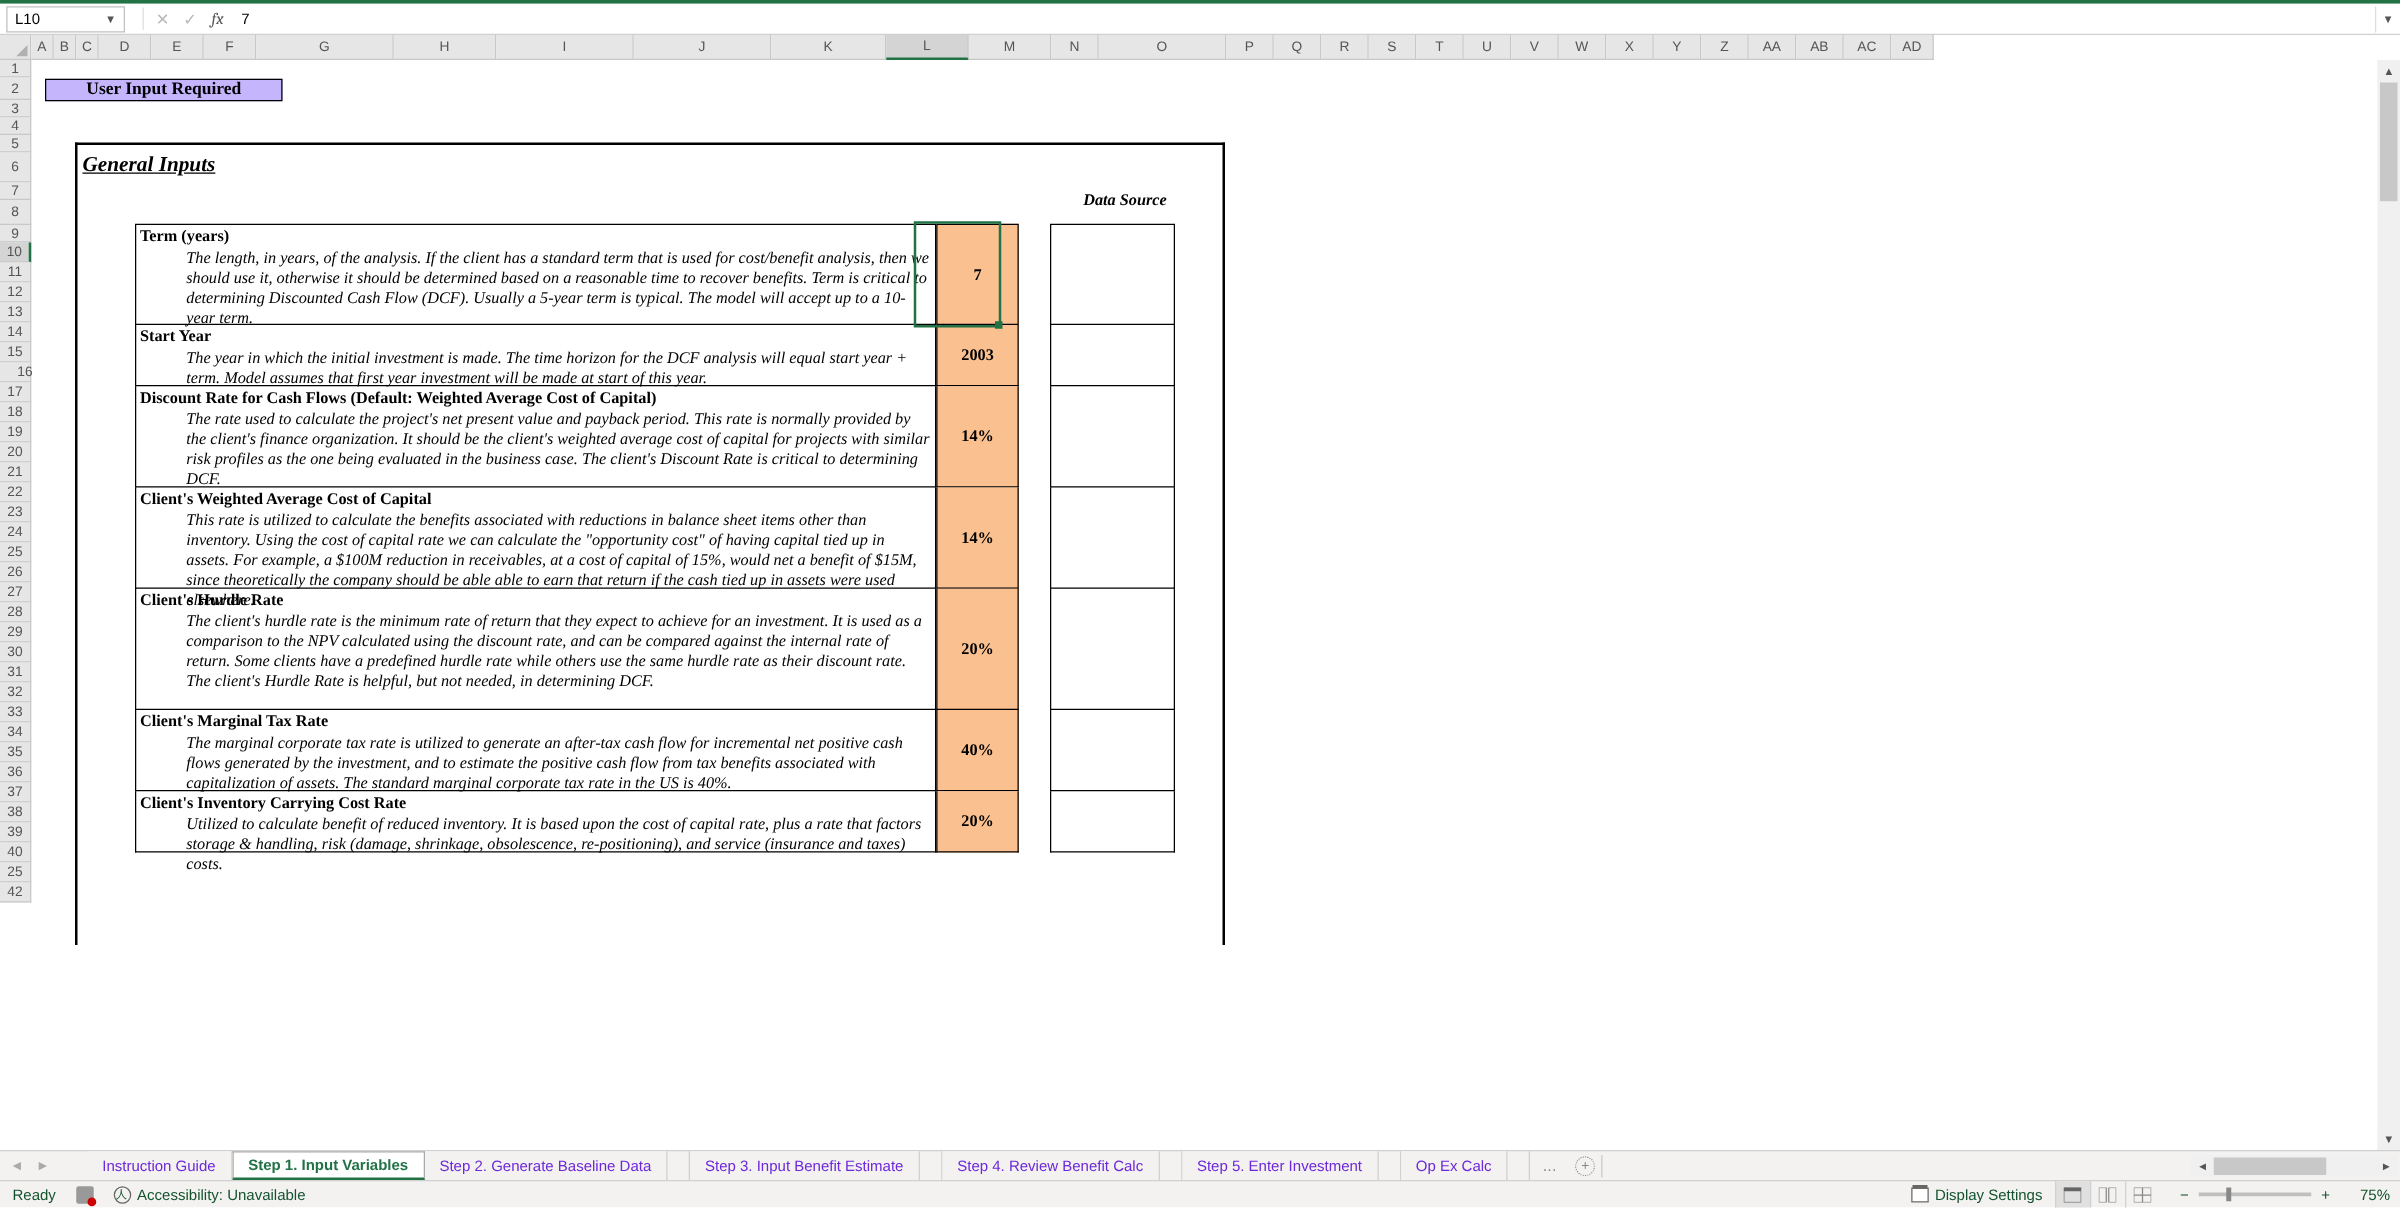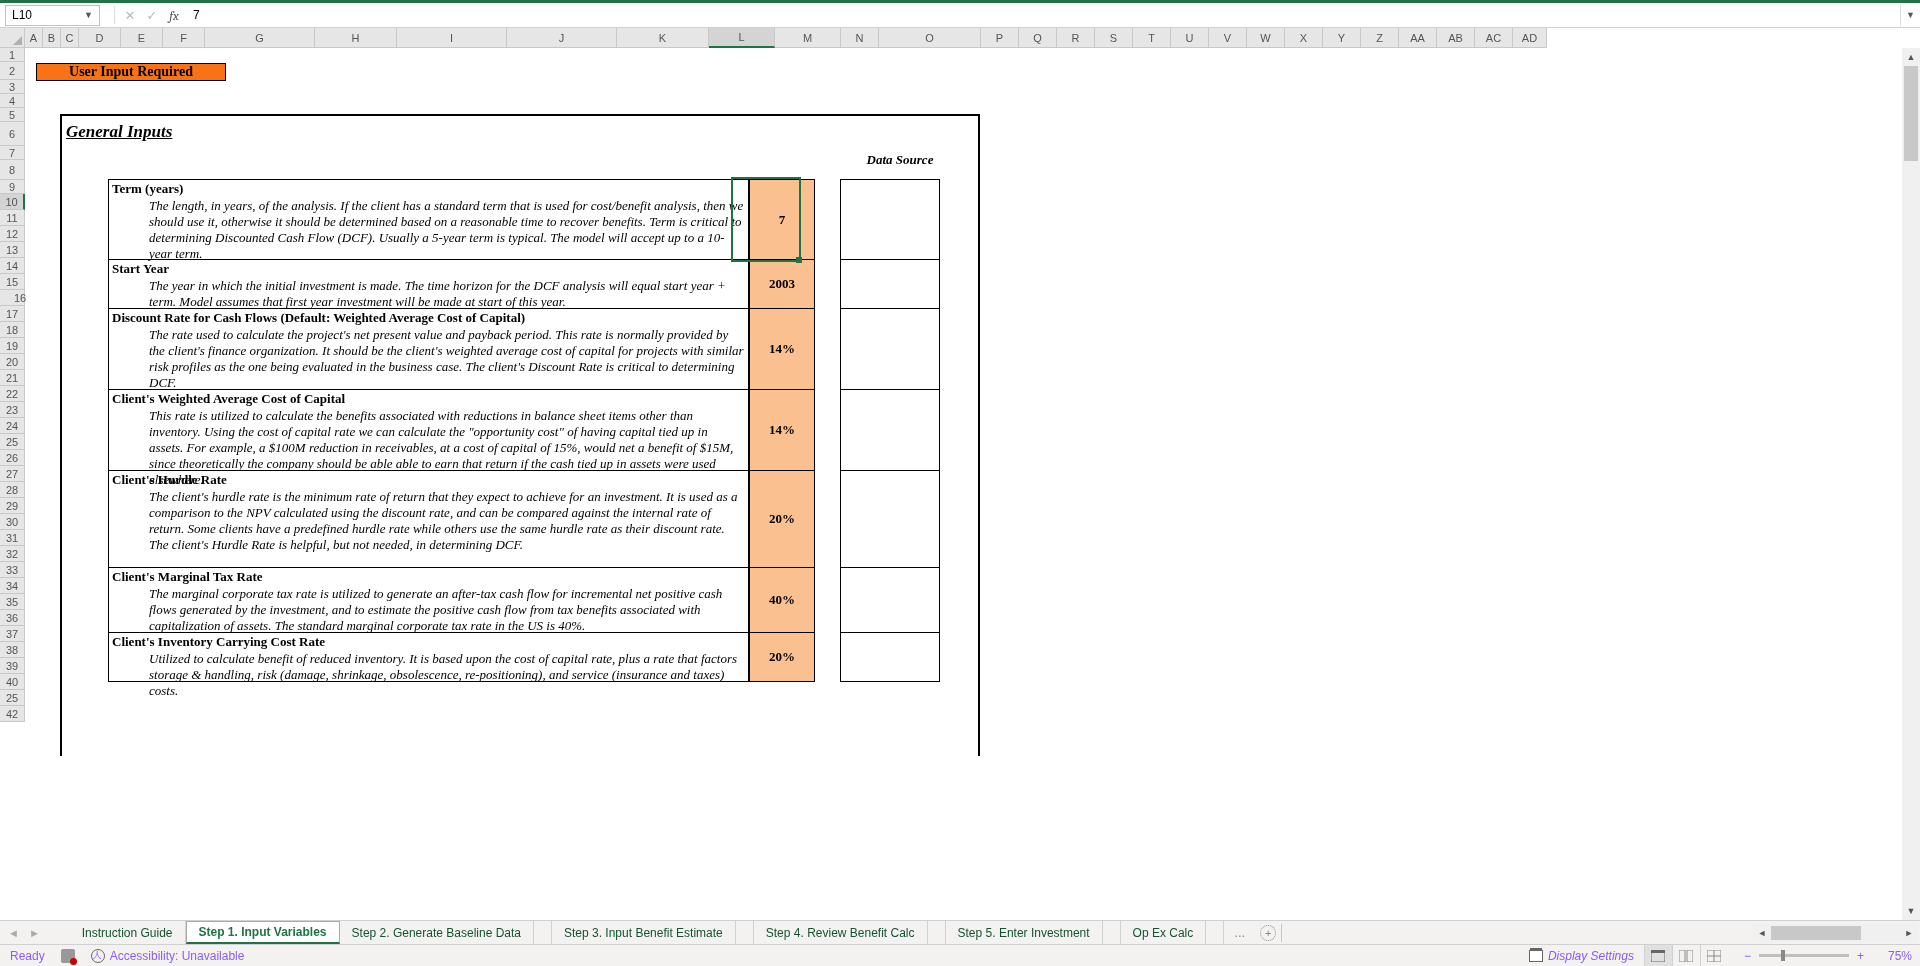--- a/index.html
+++ b/index.html
@@ -31,21 +31,21 @@
 .rh { background: #e6e6e6; border-bottom: 1px solid #c8c8c8; border-right: 1px solid #c8c8c8; font-size: 11px; color: #555; display: flex; align-items: center; justify-content: center; }
 .rh.sel { background: #d4d4d4; border-right: 2px solid #217346; }
 .vscroll { position: absolute; right: 0; top: 20px; bottom: 0; width: 18px; background: #f0f0f0; z-index: 3; display: flex; flex-direction: column; }
 .vscroll .btn { height: 18px; background: #f0f0f0; display: flex; align-items: center; justify-content: center; font-size: 9px; color: #555; }
 .vscroll .track { flex: 1; position: relative; }
 .vscroll .thumb { position: absolute; top: 0; left: 2px; right: 2px; height: 95px; background: #c8c8c8; }
 
 
 .overlay { position: absolute; top: 20px; left: 25px; z-index: 1; }
 
-.userinput-banner { position: absolute; left: 11px; top: 15px; width: 190px; height: 18px; background: #f97316; border: 1px solid #000; font-family: "Book Antiqua", Palatino, serif; font-weight: bold; font-size: 14px; display: flex; align-items: center; justify-content: center; }
+.userinput-banner { position: absolute; left: 11px; top: 15px; width: 190px; height: 18px; background: #c4b5fd; border: 1px solid #000; font-family: "Book Antiqua", Palatino, serif; font-weight: bold; font-size: 14px; display: flex; align-items: center; justify-content: center; }
 
 .main-frame { position: absolute; left: 35px; top: 66px; width: 920px; border-top: 2px solid #000; border-left: 2px solid #000; border-right: 2px solid #000; }
 .gi-title { font-family: "Book Antiqua", Palatino, serif; font-weight: bold; font-style: italic; font-size: 17px; text-decoration: underline; padding: 6px 4px 4px 4px; }
 
 .ds-header { position: absolute; left: 810px; top: 104px; width: 130px; font-family: "Book Antiqua", Palatino, serif; font-weight: bold; font-style: italic; font-size: 13px; text-align: center; }
 
 .rows-block { position: absolute; left: 67px; top: 131px; }
 .input-row { display: flex; margin-left: 16px; }
 .desc-col { width: 641px; border: 1px solid #000; }
 .val-col { width: 66px; border: 1px solid #000; display: flex; align-items: center; justify-content: center; font-family: "Book Antiqua", Palatino, serif; font-weight: bold; font-size: 13px; }
@@ -65,38 +65,38 @@
 .input-row + .input-row .desc-col, .input-row + .input-row .val-col, .input-row + .input-row .src-col { border-top: none; }
 .input-row .src-col { border-left: 1px solid #000; }
 
 .sel-outline { position: absolute; left: 708px; top: 131px; width: 66px; height: 81px; outline: 2px solid #217346; pointer-events: none; z-index: 4; }
 .sel-handle { position: absolute; right: -3px; bottom: -3px; width: 6px; height: 6px; background: #217346; }
 
 
 .tabbar { position: absolute; bottom: 22px; left: 0; right: 0; height: 24px; background: #f3f2f1; border-top: 1px solid #d0d0d0; display: flex; align-items: center; }
 .tabnav { display: flex; align-items: center; margin-left: 8px; gap: 10px; }
 .tabnav span { font-size: 11px; color: #aaa; }
-.tab { padding: 0 12px; height: 23px; font-size: 12px; color: #14532d; display: flex; align-items: center; border-right: 1px solid #d0d0d0; background: #f3f2f1; }
+.tab { padding: 0 12px; height: 23px; font-size: 12px; color: #6d28d9; display: flex; align-items: center; border-right: 1px solid #d0d0d0; background: #f3f2f1; }
 .tab.active { background: #fff; color: #217346; font-weight: bold; border-bottom: 2px solid #217346; border-top: 1px solid #aaa; border-left: 1px solid #aaa; border-right: 1px solid #aaa; }
 .tab-sep { width: 18px; border-right: 1px solid #d0d0d0; height: 23px; }
 .tab-more { padding: 0 10px; font-size: 13px; color: #888; }
 .tab-plus { width: 26px; height: 22px; display: flex; align-items: center; justify-content: center; }
 .tab-plus-circle { width: 16px; height: 16px; border: 1.5px dotted #888; border-radius: 50%; display: flex; align-items: center; justify-content: center; font-size: 11px; color: #888; }
 .hscroll-strip { flex: 0 0 auto; width: 165px; height: 18px; margin-left: auto; margin-right: 2px; background: #f0f0f0; display: flex; align-items: center; }
 .hscroll-strip .btn { width: 18px; height: 18px; display: flex; align-items: center; justify-content: center; font-size: 9px; color: #555; }
 .hscroll-strip .track { flex: 1; height: 14px; background: #f0f0f0; position: relative; }
 .hscroll-strip .thumb { position: absolute; left: 0; top: 0; bottom: 0; width: 90px; background: #c8c8c8; }
 .hscroll-sep { width: 6px; height: 18px; border-left: 1px solid #c8c8c8; }
 
 
-.statusbar { position: absolute; bottom: 0; left: 0; right: 0; height: 22px; background: #f3f2f1; border-top: 1px solid #d0d0d0; display: flex; align-items: center; font-size: 12px; color: #8b5cf6; }
+.statusbar { position: absolute; bottom: 0; left: 0; right: 0; height: 22px; background: #f3f2f1; border-top: 1px solid #d0d0d0; display: flex; align-items: center; font-size: 12px; color: #14532d; }
 .statusbar .left { display: flex; align-items: center; gap: 16px; margin-left: 10px; }
 .statusbar .right { margin-left: auto; display: flex; align-items: center; gap: 10px; margin-right: 8px; }
 .acc { display: flex; align-items: center; gap: 5px; }
-.disp { display: flex; align-items: center; gap: 5px; font-style: italic; }
+.disp { display: flex; align-items: center; gap: 5px; }
 .views { display: flex; }
 .vbtn { width: 28px; height: 22px; display: flex; align-items: center; justify-content: center; border-left: 1px solid #d0d0d0; }
 .vbtn.sel { background: #e0e0e0; }
 .zoom { display: flex; align-items: center; gap: 2px; }
 .zoom .slider { width: 90px; height: 3px; background: #c0c0c0; position: relative; }
 .zoom .slider .knob { position: absolute; left: 25%; top: -4px; width: 4px; height: 11px; background: #888; }
 .macro-icon { width: 14px; height: 14px; background: linear-gradient(#999,#999); display: inline-block; border-radius: 2px; position: relative; }
 .macro-icon::after { content:""; position:absolute; bottom:-2px; right:-2px; width:7px; height:7px; border-radius:50%; background:#c00; }
 .acc-icon { width: 14px; height: 14px; border: 1.5px solid #666; border-radius: 50%; display: inline-block; position: relative; }
 .acc-icon::after { content:"人"; font-size: 9px; position: absolute; top: -1px; left: 1px; }

